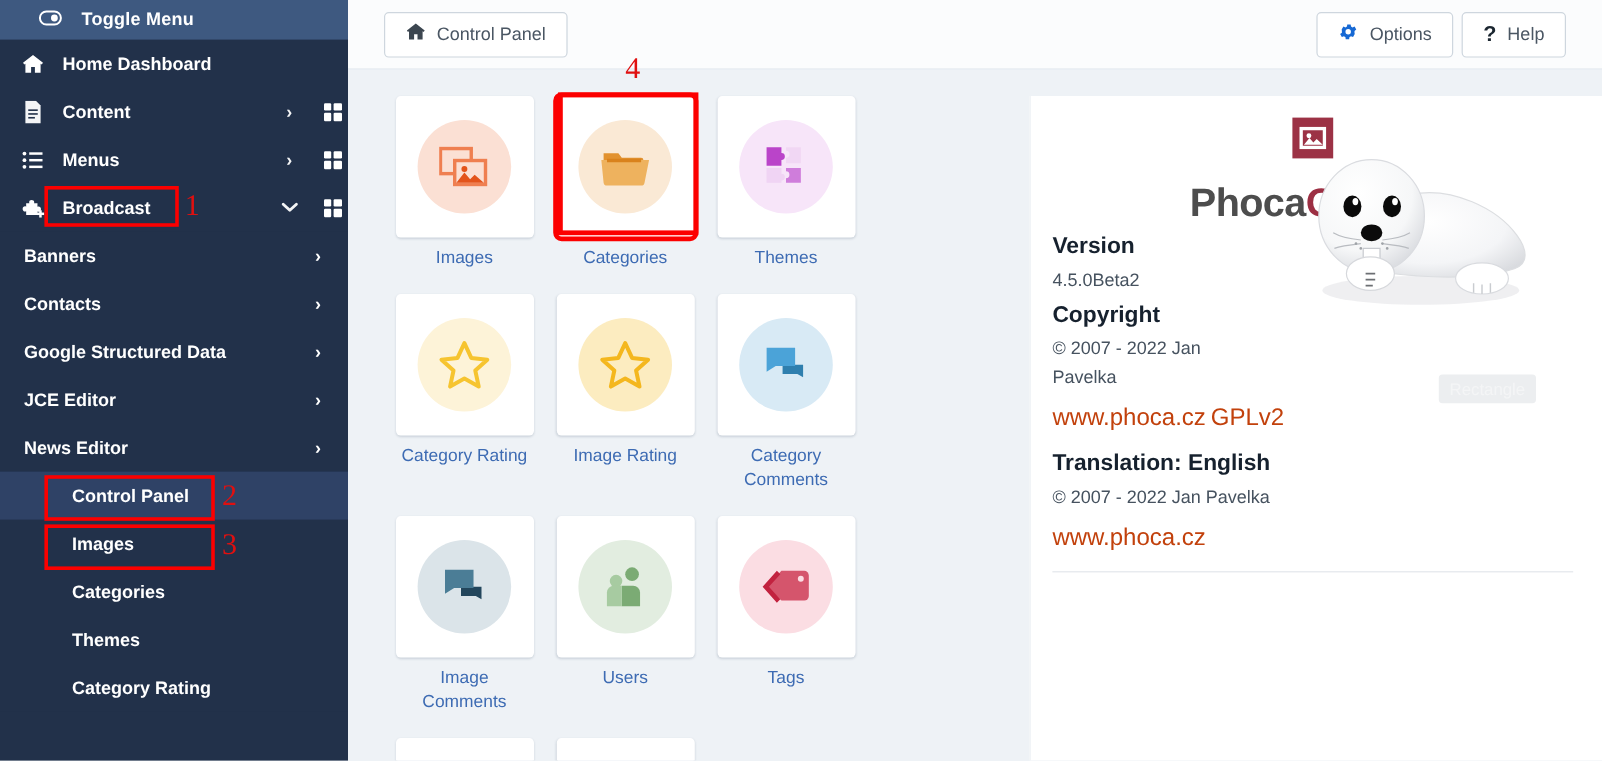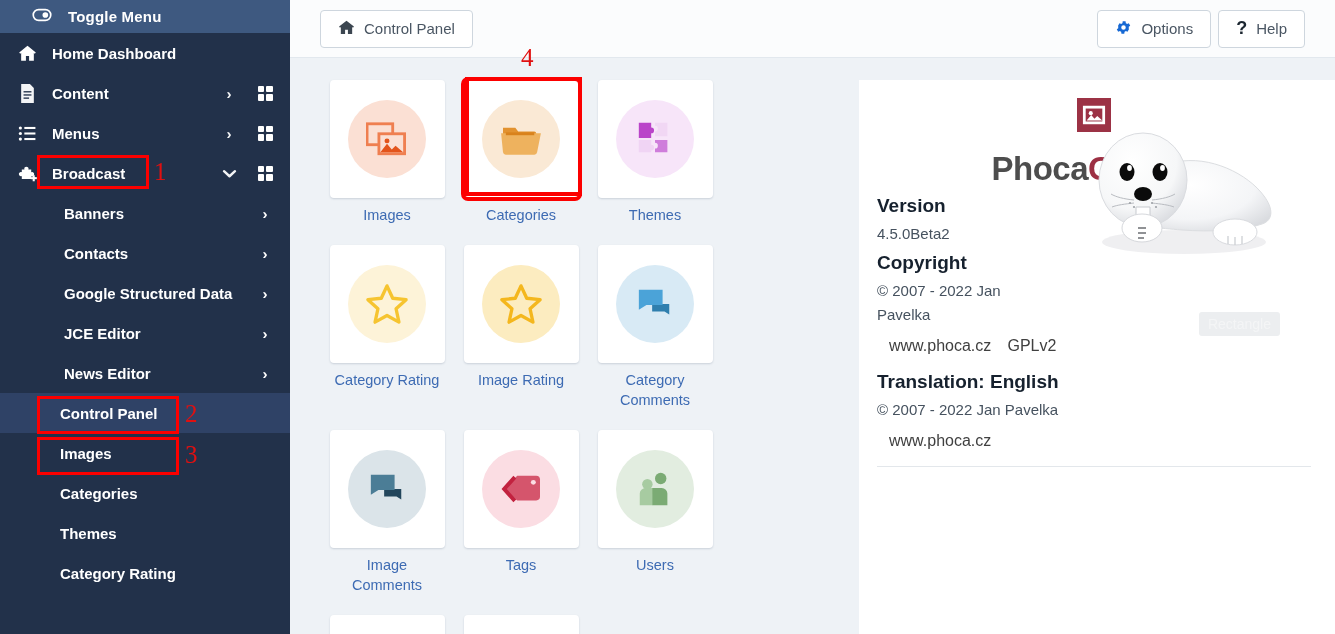--- a/index.html
+++ b/index.html
@@ -19,34 +19,34 @@
     color:#ffffff;
     overflow:hidden;
     position:relative;
   }
   .toggle-row {
     height:33px; background:#3e5980; display:flex; align-items:center;
     padding-left:32px; gap:16px; color:#fff;
   }
   .toggle-row .lbl { font-size:15px; font-weight:600; letter-spacing:.2px; }
   .side-item {
-    display:flex; align-items:center; height:40px; padding:0 14px 0 16px;
+    display:flex; align-items:center; height:40px; padding:0 2px 0 16px;
     gap:14px; position:relative; cursor:pointer;
   }
   .side-item.top-level .label { font-weight:600; font-size:15px; }
   .side-item .ico { width:22px; flex:0 0 22px; display:flex; justify-content:center; align-items:center; }
   .side-item .label { flex:1 1 auto; white-space:nowrap; }
   .side-item .chev { width:22px; text-align:center; font-weight:bold; font-size:15px; opacity:.95;}
   .side-item .grid { width:22px; display:flex; justify-content:center; }
   .grid-ico { width:15px; height:15px; display:grid; grid-template-columns:1fr 1fr; grid-template-rows:1fr 1fr; gap:2px; }
   .grid-ico i { background:#fff; display:block; border-radius:1px;}
 
   .sub-section { background:#22314a; }
   .sub-item {
-    display:flex; align-items:center; height:40px; padding:0 14px 0 64px;
+    display:flex; align-items:center; height:40px; padding:0 14px 0 20px;
     gap:10px; cursor:pointer; font-size:15px; font-weight:600;
   }
   .sub-item .label { flex:1 1 auto; white-space:nowrap; }
   .sub-item .chev { width:22px; text-align:center; font-weight:bold; }
   .sub-sub-item {
     display:flex; align-items:center; height:40px; padding:0 14px 0 60px;
     font-size:15px; font-weight:600; cursor:pointer;
   }
   .sub-sub-item.current { background:#2f4266; }
 
@@ -91,21 +91,21 @@
   }
   .logo-row { display:flex; align-items:center; gap:18px; margin-bottom:2px;flex-direction:column; }
   .logo-mark {
     width:34px; height:34px; background:#9c3245; display:flex; align-items:center; justify-content:center;
   }
   .logo-text { font-size:33px; font-weight:bold; letter-spacing:-.5px; }
   .logo-text .a { color:#4d4d4d; }
   .logo-text .b { color:#9c2f43; }
   .rp h3 { font-size:19px; font-weight:bold; color:#16212e; margin:7px 0 5px; }
   .rp p { font-size:15px; color:#46525f; line-height:1.55; margin:0 0 4px; }
-  .rp a { font-size:16px; color:#404040; text-decoration:none; display:inline-block; margin:7px 0 2px 12px;}
+  .rp a { font-size:20px; color:#c2410c; text-decoration:none; display:inline-block; margin:7px 0 2px 0;}
   .rp .trade { margin-top:15px; font-size:15px; color:#46525f; line-height:1.55; max-width:400px;}
   .rp hr { border:0; border-top:1px solid #e3e7eb; margin-top:14px;}
   .seal { position:absolute; right:55px; top:22px; width:200px; height:170px; pointer-events:none;}
   .rect-badge {
     position:absolute; right:55px; top:232px;
     background:#eceef0; color:#f4f5f6; font-size:14px;
     padding:4px 9px; border-radius:3px;
   }
 
   
@@ -367,43 +367,43 @@
                     <path d="M5 5h25v16H13l-8 5z" fill="#4b7d96"></path>
                   </svg>
               </span>
             </div>
             <div class="tile-label" style="white-space:pre-line">Image
 Comments</div>
           </div>
 
           <div class="tile-wrap">
             <div class="tile">
-              <span class="circ" style="background:#fbdde3">
-                <svg width="42" height="38" viewBox="0 0 44 40">
-                    <path d="M18 6h20a4 4 0 0 1 4 4v18a4 4 0 0 1-4 4H18L5 20z" fill="#d5556c"></path>
-                    <circle cx="35" cy="13" r="2.6" fill="#fbdde3"></circle>
-                    <path d="M14 6 1.5 20 14 34l3-3L7 20l10-11z" fill="#c2223f"></path>
-                  </svg>
-              </span>
-            </div>
-            <div class="tile-label">Tags</div>
-          </div>
-
-          <div class="tile-wrap">
-            <div class="tile">
               <span class="circ" style="background:#e2ede0">
                 <svg width="40" height="40" viewBox="0 0 42 42">
                     <circle cx="27" cy="10" r="6" fill="#7bab74"></circle>
                     <path d="M18 20h10a6 6 0 0 1 6 6v12H18z" fill="#7bab74"></path>
                     <circle cx="13" cy="16" r="5.5" fill="#a7cba1"></circle>
                     <path d="M5 26a6 6 0 0 1 6-6h7v18H5z" fill="#a7cba1"></path>
                   </svg>
               </span>
             </div>
             <div class="tile-label">Users</div>
+          </div>
+
+          <div class="tile-wrap">
+            <div class="tile">
+              <span class="circ" style="background:#fbdde3">
+                <svg width="42" height="38" viewBox="0 0 44 40">
+                    <path d="M18 6h20a4 4 0 0 1 4 4v18a4 4 0 0 1-4 4H18L5 20z" fill="#d5556c"></path>
+                    <circle cx="35" cy="13" r="2.6" fill="#fbdde3"></circle>
+                    <path d="M14 6 1.5 20 14 34l3-3L7 20l10-11z" fill="#c2223f"></path>
+                  </svg>
+              </span>
+            </div>
+            <div class="tile-label">Tags</div>
           </div>
 
           <div class="tile-wrap">
             <div class="tile">
               
             </div>
 
           </div>
 
           <div class="tile-wrap">

